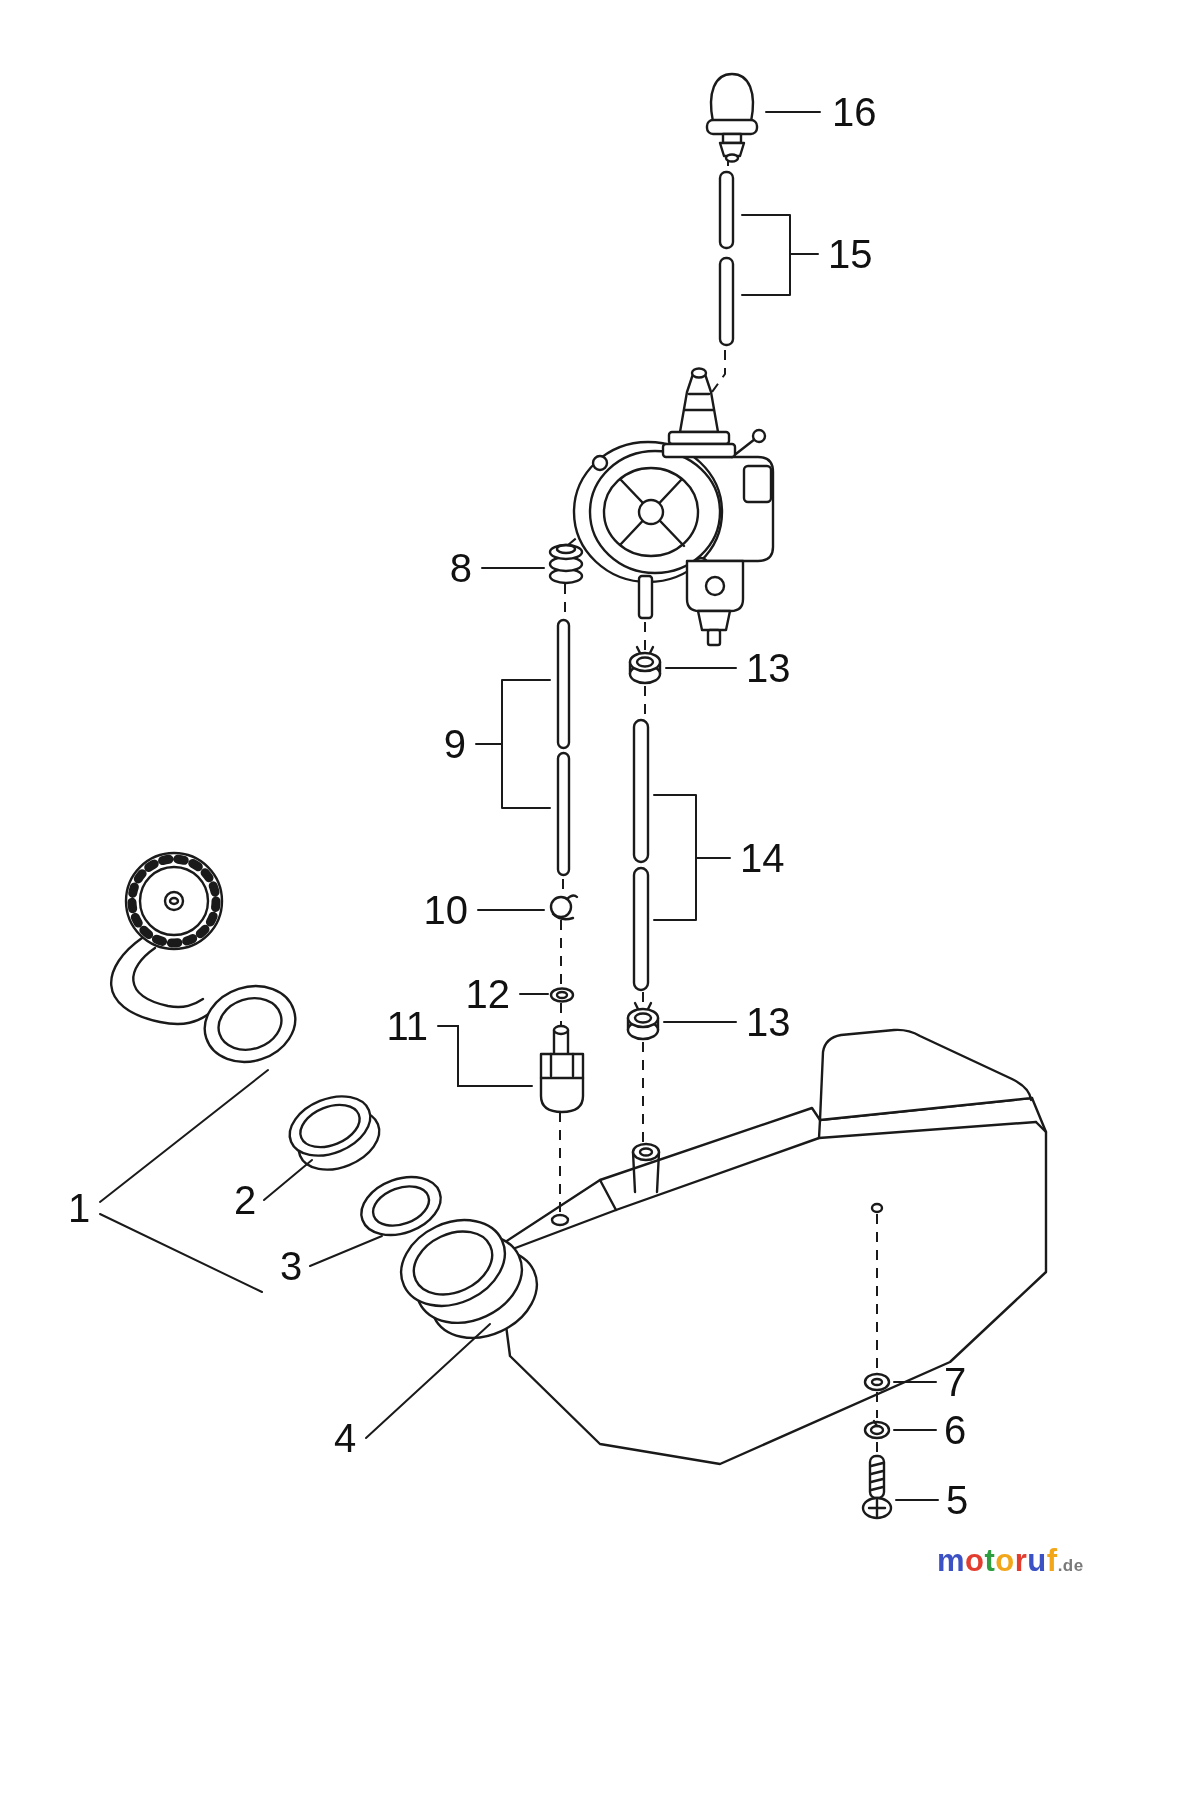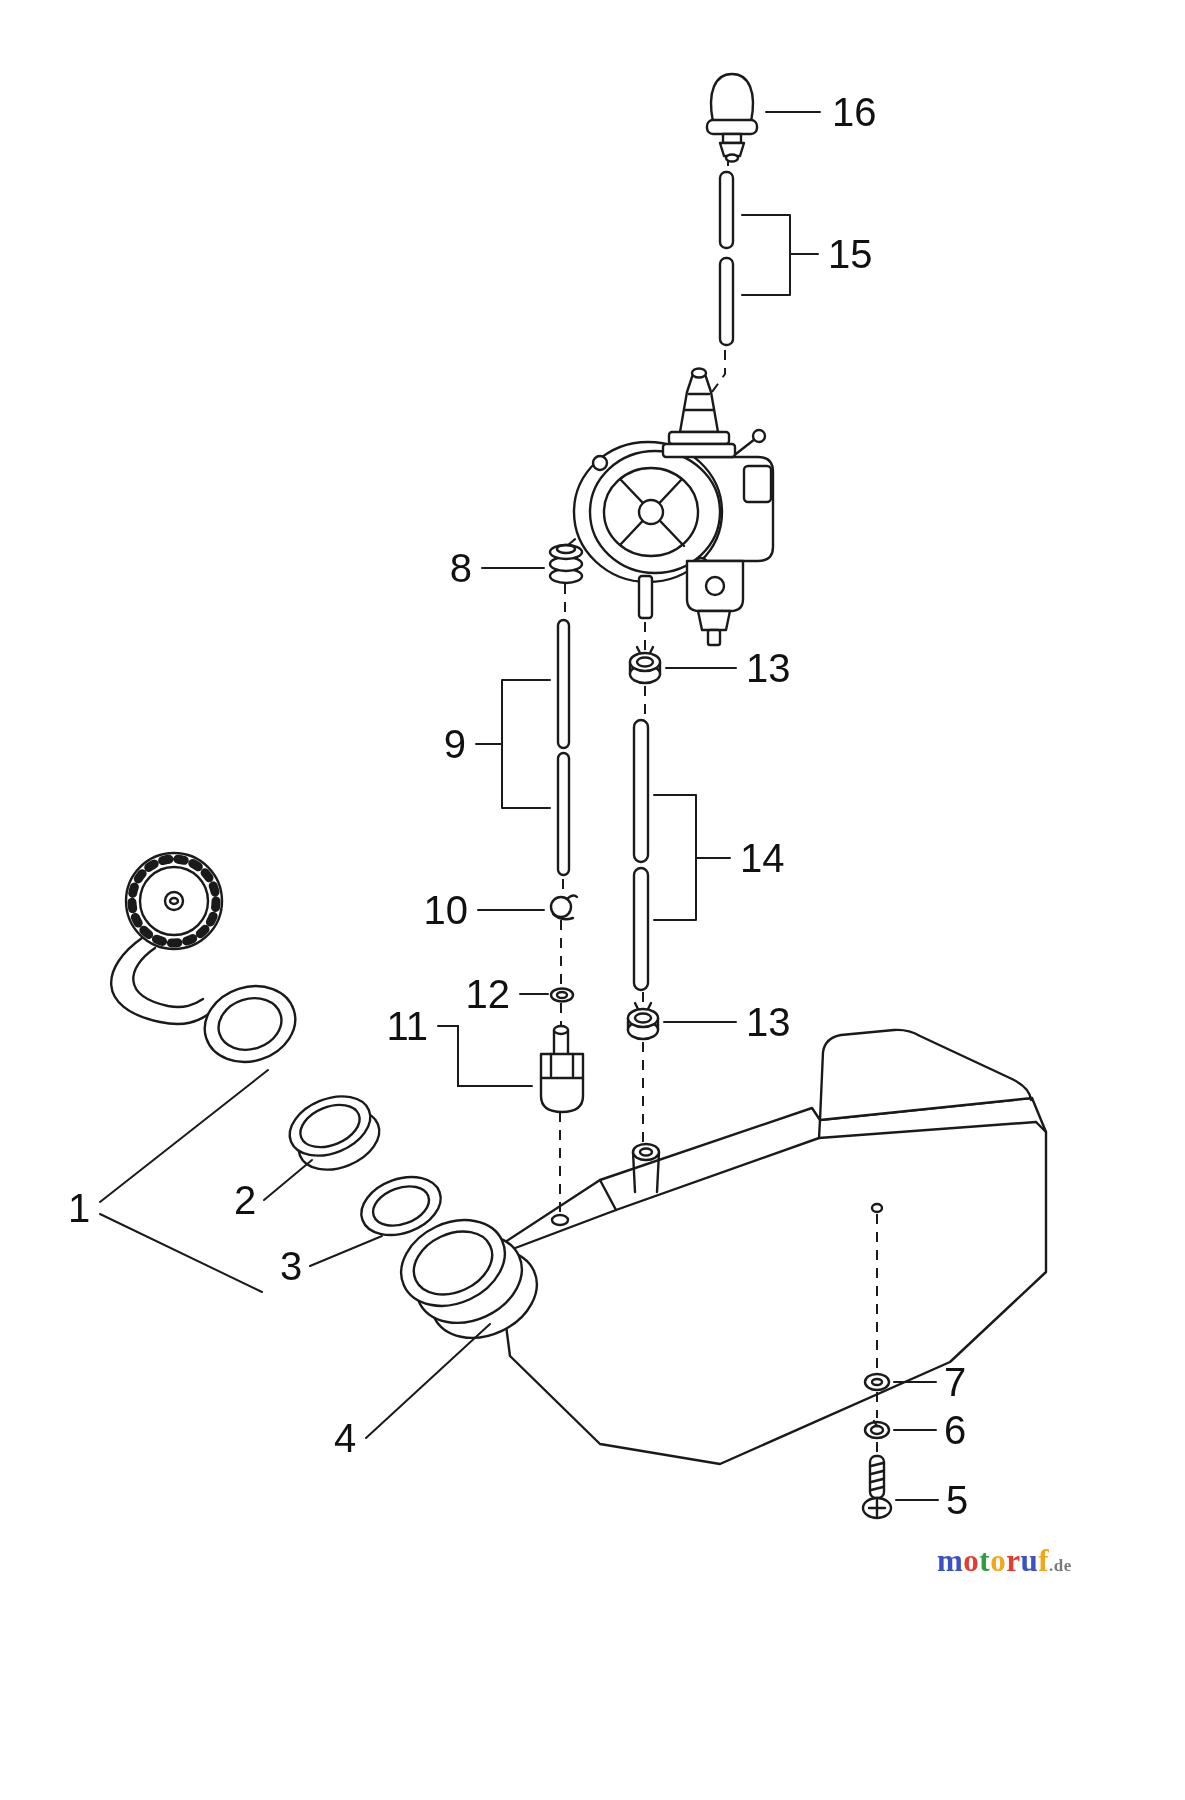--- a/index.html
+++ b/index.html
@@ -31,21 +31,20 @@
   .watermark {
     position: absolute;
     left: 893px;
     top: 1543px;
     white-space: nowrap;
     font-weight: bold;
     font-size: 31px;
     letter-spacing: 0.5px;
     cursor: pointer;
     user-select: none;
-    font-family: Liberation Serif, serif;
   }
   .watermark .wm-suffix { font-size: 17px; font-weight: bold; }
 </style>
 </head>
 <body>
 
 <div class="canvas">
 
 <svg class="diagram" width="1185" height="1800" viewBox="0 0 1185 1800">
 

